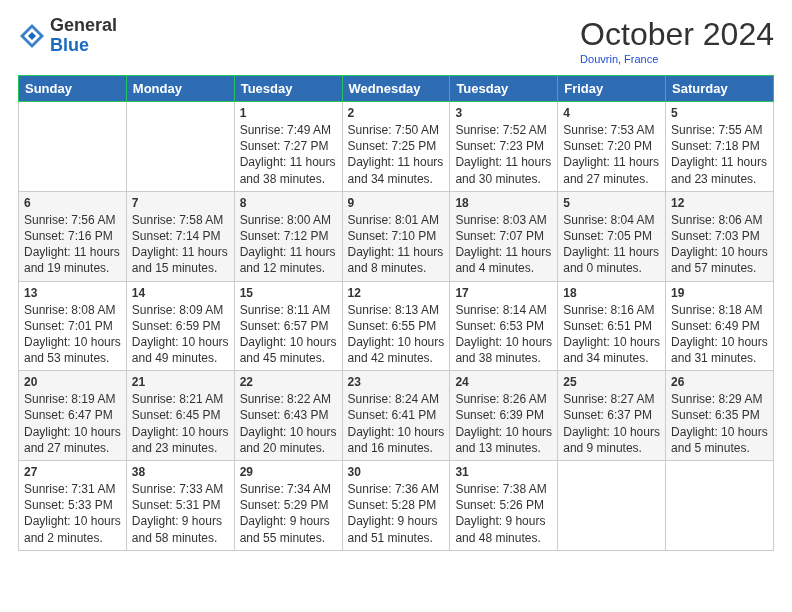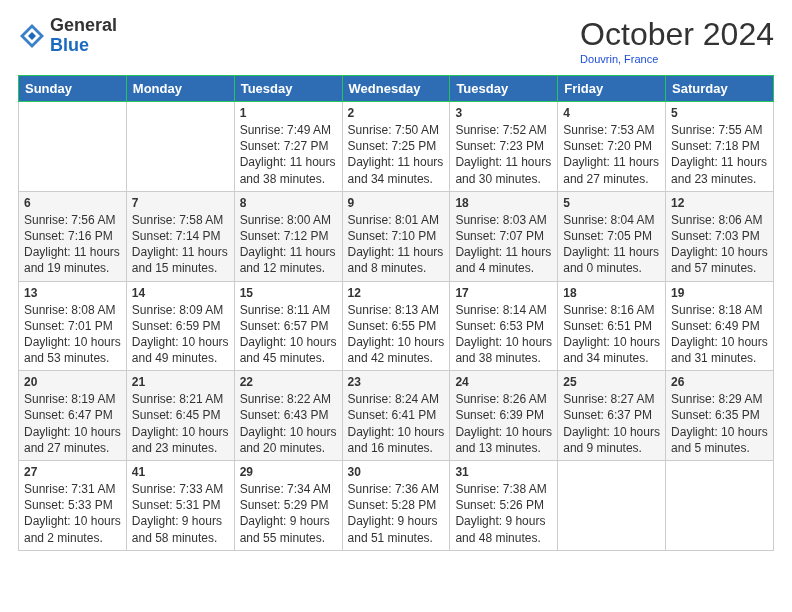--- a/index.html
+++ b/index.html
@@ -164,21 +164,21 @@
           <td><span class="day-number">20</span><span class="day-info">Sunrise: 8:19 AM<br>Sunset: 6:47 PM<br>Daylight: 10 hours and 27 minutes.</span></td>
           <td><span class="day-number">21</span><span class="day-info">Sunrise: 8:21 AM<br>Sunset: 6:45 PM<br>Daylight: 10 hours and 23 minutes.</span></td>
           <td><span class="day-number">22</span><span class="day-info">Sunrise: 8:22 AM<br>Sunset: 6:43 PM<br>Daylight: 10 hours and 20 minutes.</span></td>
           <td><span class="day-number">23</span><span class="day-info">Sunrise: 8:24 AM<br>Sunset: 6:41 PM<br>Daylight: 10 hours and 16 minutes.</span></td>
           <td><span class="day-number">24</span><span class="day-info">Sunrise: 8:26 AM<br>Sunset: 6:39 PM<br>Daylight: 10 hours and 13 minutes.</span></td>
           <td><span class="day-number">25</span><span class="day-info">Sunrise: 8:27 AM<br>Sunset: 6:37 PM<br>Daylight: 10 hours and 9 minutes.</span></td>
           <td><span class="day-number">26</span><span class="day-info">Sunrise: 8:29 AM<br>Sunset: 6:35 PM<br>Daylight: 10 hours and 5 minutes.</span></td>
         </tr>
         <tr>
           <td><span class="day-number">27</span><span class="day-info">Sunrise: 7:31 AM<br>Sunset: 5:33 PM<br>Daylight: 10 hours and 2 minutes.</span></td>
-          <td><span class="day-number">41</span><span class="day-info">Sunrise: 7:33 AM<br>Sunset: 5:31 PM<br>Daylight: 9 hours and 58 minutes.</span></td>
+          <td><span class="day-number">38</span><span class="day-info">Sunrise: 7:33 AM<br>Sunset: 5:31 PM<br>Daylight: 9 hours and 58 minutes.</span></td>
           <td><span class="day-number">29</span><span class="day-info">Sunrise: 7:34 AM<br>Sunset: 5:29 PM<br>Daylight: 9 hours and 55 minutes.</span></td>
           <td><span class="day-number">30</span><span class="day-info">Sunrise: 7:36 AM<br>Sunset: 5:28 PM<br>Daylight: 9 hours and 51 minutes.</span></td>
           <td><span class="day-number">31</span><span class="day-info">Sunrise: 7:38 AM<br>Sunset: 5:26 PM<br>Daylight: 9 hours and 48 minutes.</span></td>
           <td class="empty-cell"></td>
           <td class="empty-cell"></td>
         </tr>
       </tbody>
   </table>
 </div>
 

